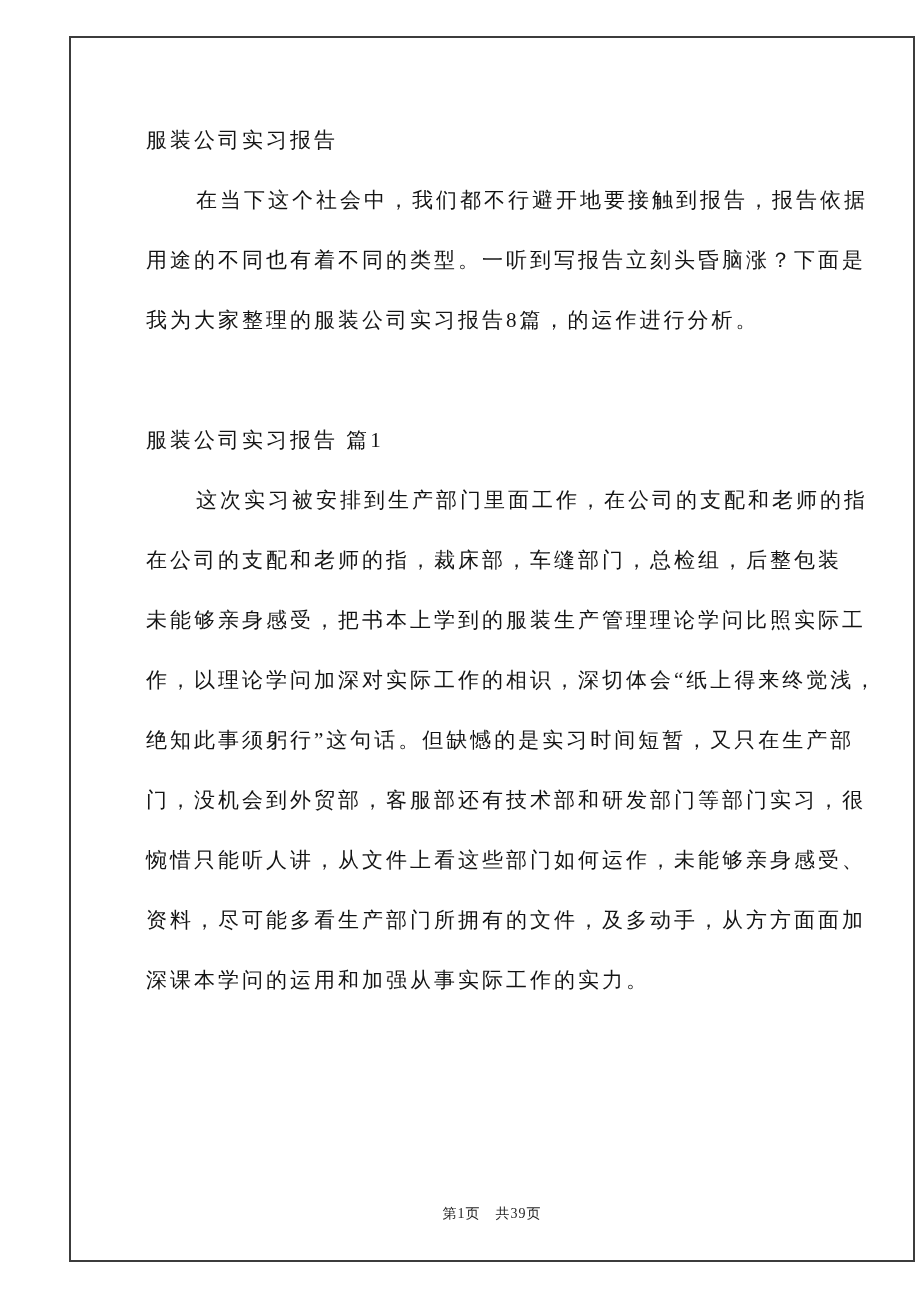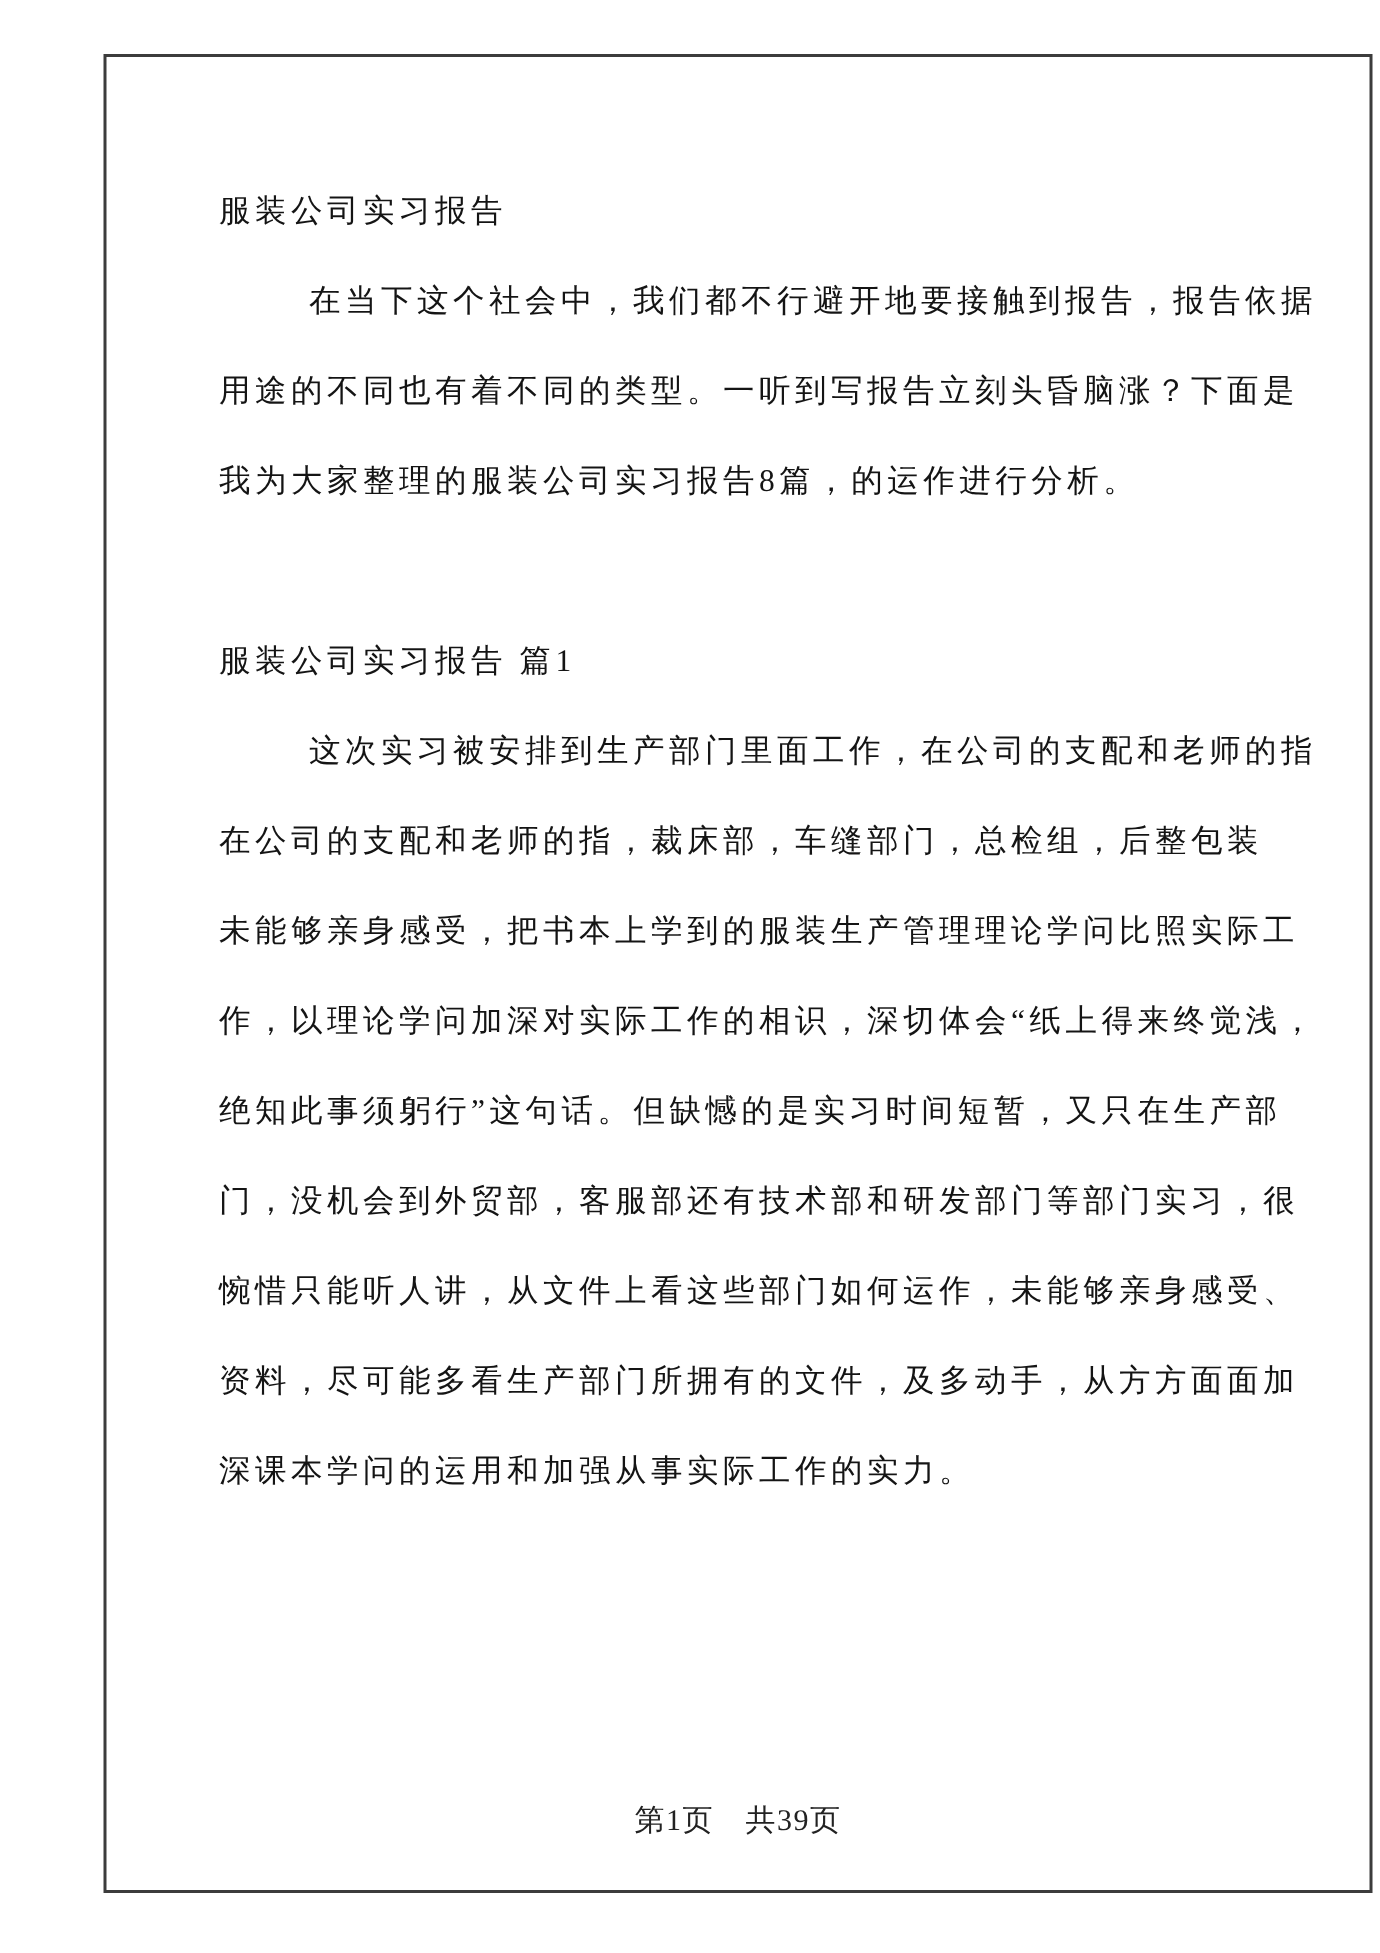--- a/index.html
+++ b/index.html
@@ -36,34 +36,33 @@
     height: 60px;
     line-height: 60px;
     font-size: 21px;
     letter-spacing: 3px;
     color: #141414;
     white-space: nowrap;
     text-align: left;
   }
   .line.indent {
     text-indent: 50px;
-    text-align: center;
   }
   .line.blank {
     
   }
   .page-footer {
     position: absolute;
     left: 0;
     right: 0;
     top: 1164px;
     text-align: center;
   }
   .page-footer span {
-    font-size: 20px;
+    font-size: 14px;
     letter-spacing: 1px;
     color: #222222;
     line-height: 24px;
   }
 </style>
 </head>
 <body>
 
 <div class="canvas">
   <div class="page">

